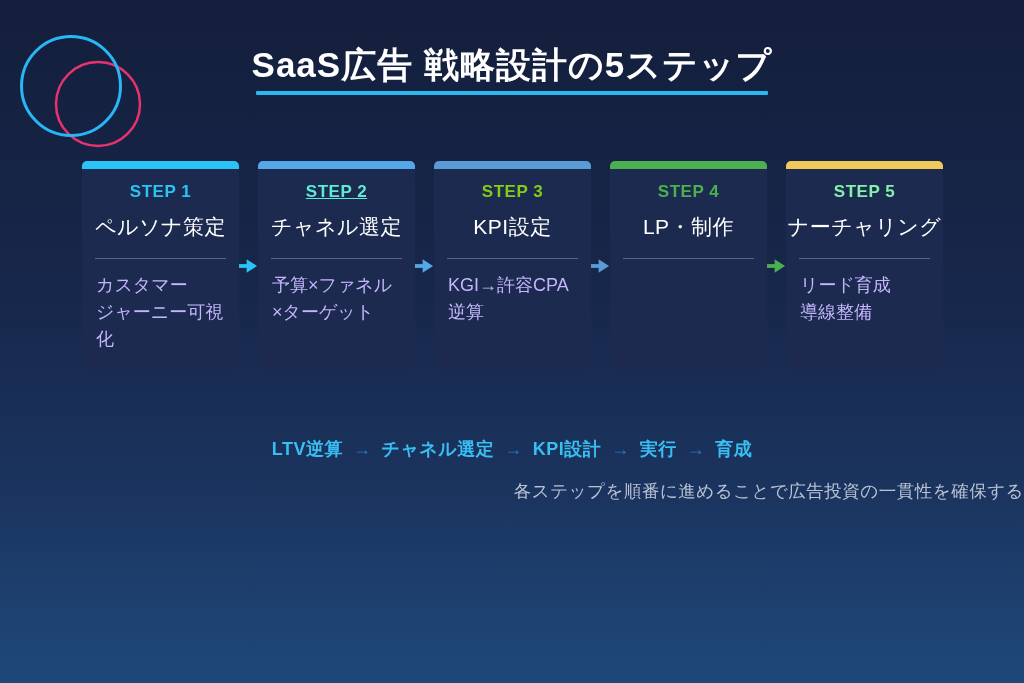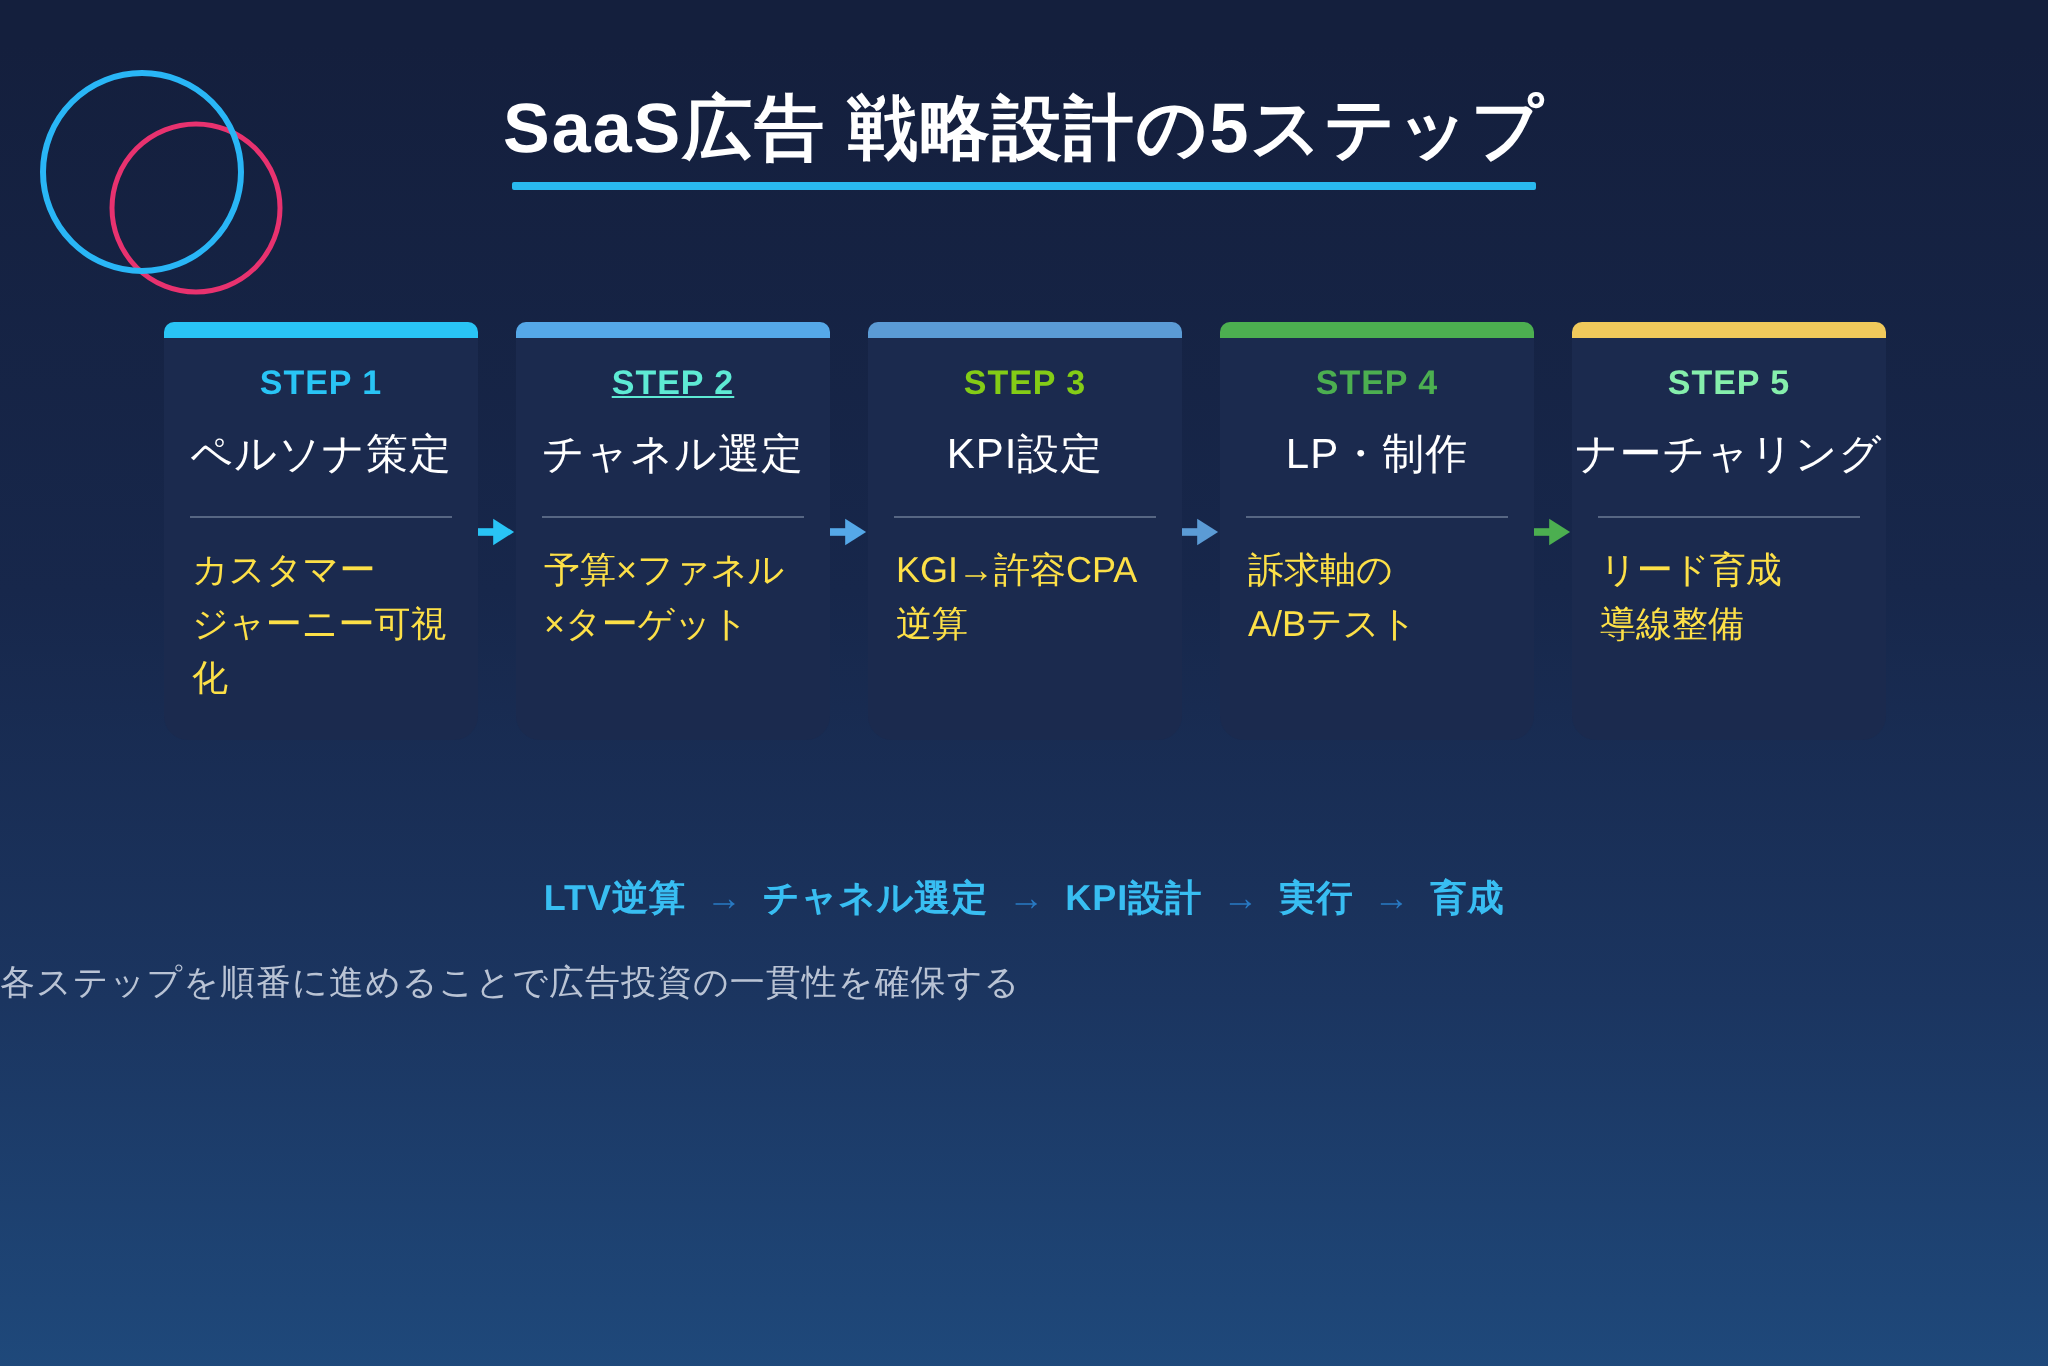--- a/index.html
+++ b/index.html
@@ -35,35 +35,35 @@
   .bar { height:8px; border-radius:5px 5px 0 0; }
   .step-label {
     margin-top:13px; font-size:17px; font-weight:bold; letter-spacing:0.5px;
   }
   .card-title {
     margin-top:11px; color:#ffffff; font-size:21px; font-weight:normal;
     white-space:nowrap; letter-spacing:0.5px;
   }
   .divider { height:1px; background:rgba(201,214,233,0.35); margin:17px 13px 0 13px; }
   .card-body {
-    margin:13px 10px 0 14px; text-align:left; color:#fde047;
+    margin:13px 10px 0 14px; text-align:left; color:#c4b5fd;
     font-size:18px; line-height:27px; white-space:pre-line;
   }
   
   .gap { width:19px; flex:0 0 19px; display:flex; justify-content:center; }
   .arrow-icon { margin-top:97px; display:block; }
   
   .flow {
     position:absolute; left:0; top:415px; width:100%; text-align:center;
     font-size:18px; font-weight:bold; letter-spacing:0.5px; white-space:nowrap;
   }
   .flow .arr { font-weight:normal; margin:0 10px; }
   
   .footer-note {
-    position:absolute; left:0; top:457px; width:100%; text-align:left;
+    position:absolute; left:0; top:457px; width:100%; text-align:right;
     color:#b9c3d4; font-size:17.5px; margin:0; letter-spacing:0.5px;
   }
 </style>
 </head>
 <body>
 
 <div class="slide">
 
   <svg class="logo" width="160" height="140" viewBox="0 0 160 140">
     <circle cx="98" cy="82" r="42" fill="none" stroke="#e8326f" stroke-width="2.5"></circle>
@@ -123,22 +123,20 @@
         <rect x="0" y="6" width="9" height="4"></rect>
           <polygon points="8,1 19,8 8,15"></polygon>
       </svg>
     </div>
 
     <div class="card">
       <div class="bar" style="background: rgb(76, 175, 80);"></div>
       <div class="step-label" style="color: rgb(76, 175, 80);">STEP 4</div>
       <div class="card-title">LP・制作</div>
       <div class="divider"></div>
-      <div class="card-body">訴求軸の
-A/Bテスト</div>
     </div>
 
     <div class="gap">
       <svg class="arrow-icon" width="20" height="16" viewBox="0 0 20 16" style="fill: rgb(76, 175, 80);">
         <rect x="0" y="6" width="9" height="4"></rect>
           <polygon points="8,1 19,8 8,15"></polygon>
       </svg>
     </div>
 
     <div class="card">

